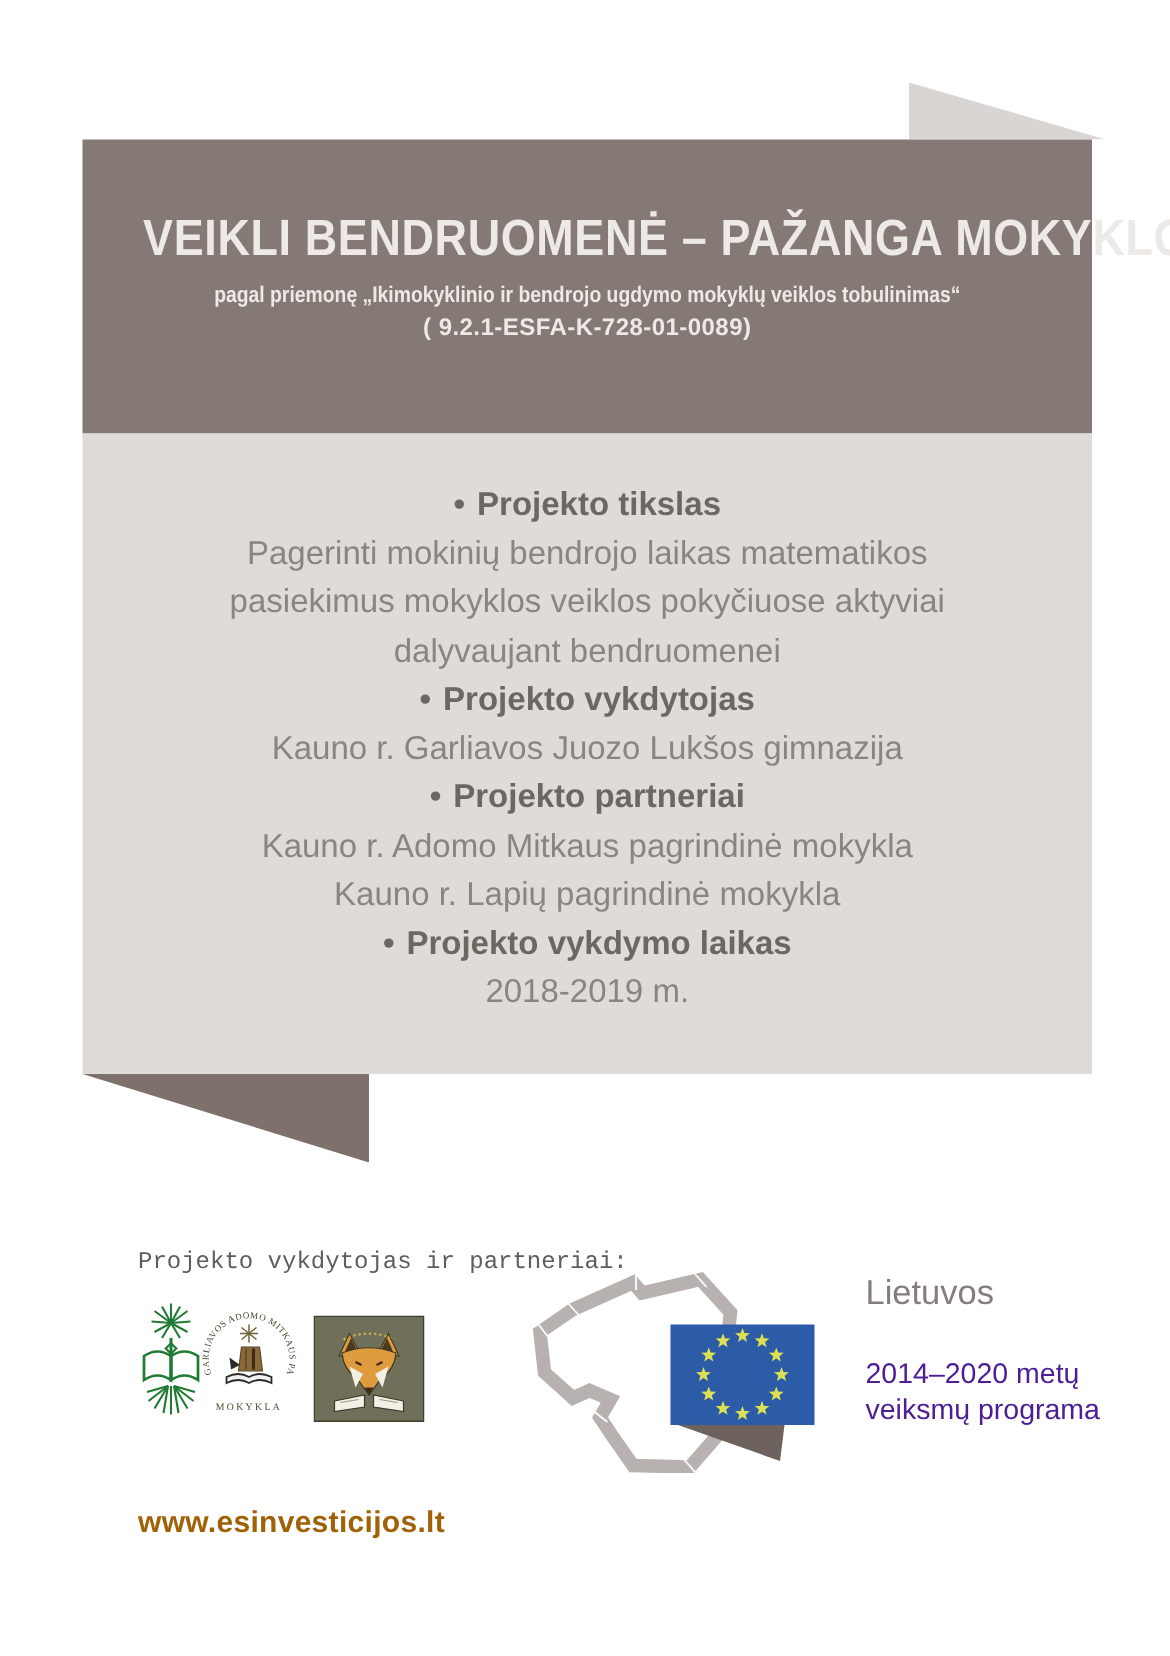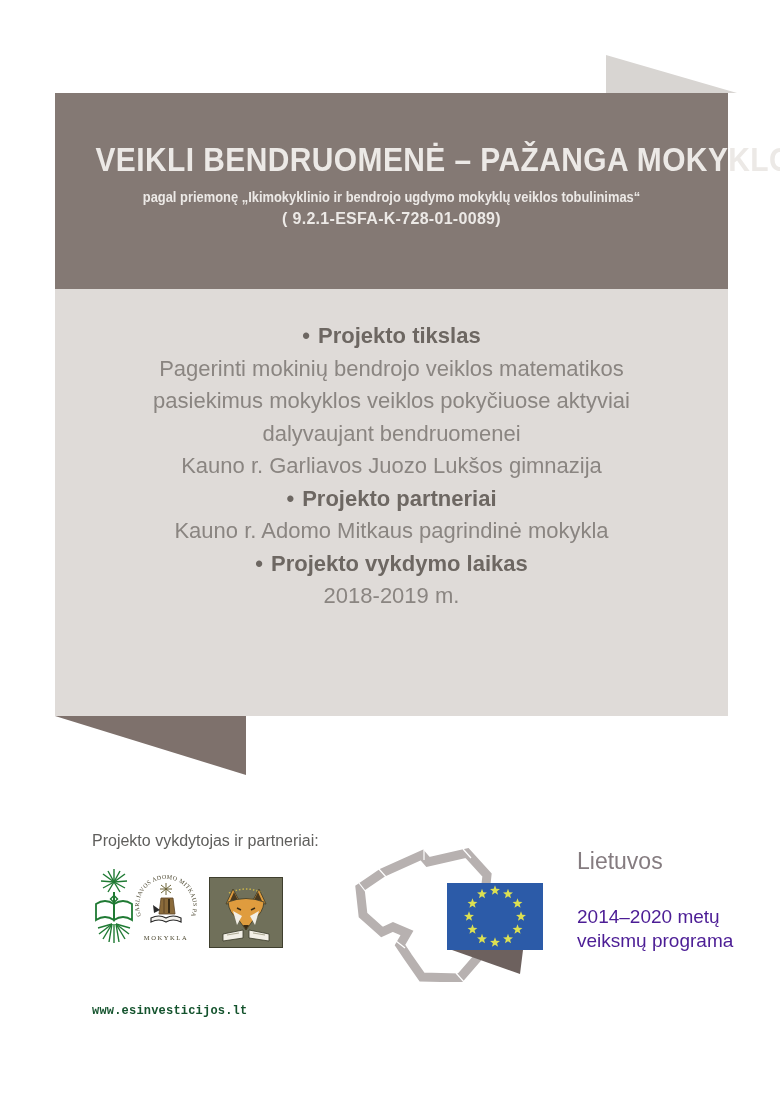--- a/index.html
+++ b/index.html
@@ -34,22 +34,22 @@
   }
 
   
   .panel{left:55px;top:289px;width:673px;height:427px;background:#dfdbd8;}
   .details-text{left:55px;top:320px;width:673px;text-align:center;}
   .dline{font-size:22px;line-height:32.5px;color:#8a8581;}
   .dline.bold{font-weight:bold;color:#6d6762;}
   .blt{margin-right:8px;}
 
   
-  .partners-label{left:92px;top:832px;font-size:16px;color:#5f5e5c;}
-  .website{left:92px;top:1004px;font-size:12px;font-weight:bold;color:#14532d;letter-spacing:0.2px;font-family:Liberation Mono, monospace;}
+  .partners-label{left:92px;top:832px;font-size:16px;color:#5f5e5c;font-family:Liberation Mono, monospace;}
+  .website{left:92px;top:1004px;font-size:20px;font-weight:bold;color:#a16207;letter-spacing:0.2px;}
 
   .tagline{left:577px;top:849px;font-size:23px;line-height:25px;color:#857c80;}
   .program{left:577px;top:905px;font-size:19px;line-height:23.5px;color:#4c1d95;}
 
   .logo{position:absolute;}
 </style>
 </head>
 <body>
 
 <div class="abs fold-top-right"></div>
@@ -58,26 +58,28 @@
   <div class="banner-inner">
     <div class="banner-title">VEIKLI BENDRUOMENĖ – PAŽANGA MOKYKLOSE</div>
     <div class="banner-sub">pagal priemonę „Ikimokyklinio ir bendrojo ugdymo mokyklų veiklos tobulinimas“</div>
     <div class="banner-code">( 9.2.1-ESFA-K-728-01-0089)</div>
   </div>
 </div>
 
 <div class="abs panel"></div>
 <div class="abs details-text">
   <div class="dline bold"><span class="blt">•</span><span>Projekto tikslas</span></div>
-  <div class="dline">Pagerinti mokinių bendrojo veiklos matematikos</div>
+  <div class="dline">Pagerinti mokinių bendrojo laikas matematikos</div>
   <div class="dline">pasiekimus mokyklos veiklos pokyčiuose aktyviai</div>
   <div class="dline">dalyvaujant bendruomenei</div>
+  <div class="dline bold"><span class="blt">•</span><span>Projekto vykdytojas</span></div>
   <div class="dline">Kauno r. Garliavos Juozo Lukšos gimnazija</div>
   <div class="dline bold"><span class="blt">•</span><span>Projekto partneriai</span></div>
   <div class="dline">Kauno r. Adomo Mitkaus pagrindinė mokykla</div>
+  <div class="dline">Kauno r. Lapių pagrindinė mokykla</div>
   <div class="dline bold"><span class="blt">•</span><span>Projekto vykdymo laikas</span></div>
   <div class="dline">2018-2019 m.</div>
 </div>
 
 <div class="abs fold-bottom-left"></div>
 
 <div class="abs partners-label">Projekto vykdytojas ir partneriai:</div>
 
 <svg class="logo" style="left:92px;top:868px;" width="44" height="80" viewBox="0 0 44 80">
   <g stroke="#1f7a33" fill="none" stroke-width="1.4">

